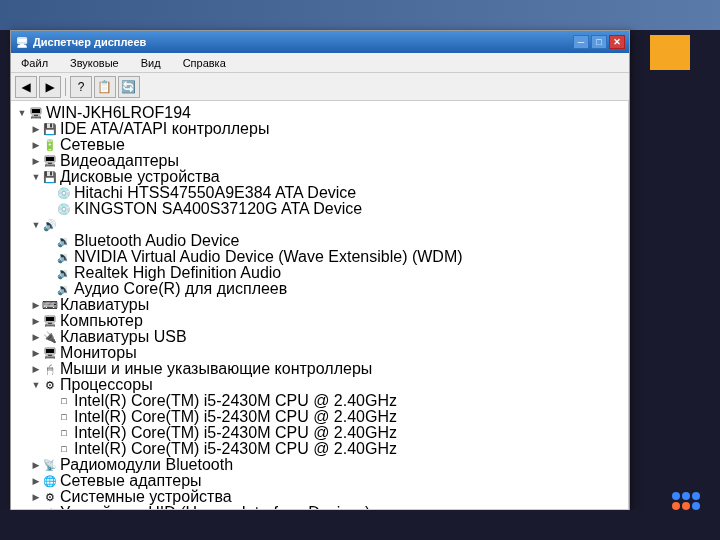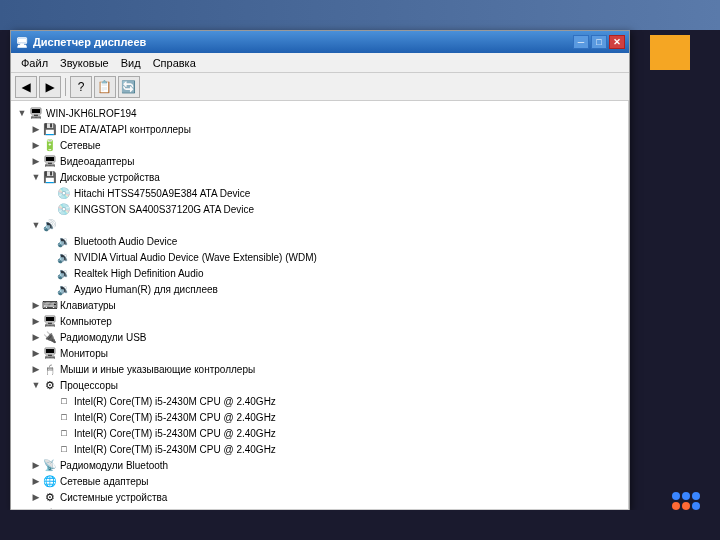--- a/index.html
+++ b/index.html
@@ -73,21 +73,21 @@
     .title-btn.close { background: #d04040; border-color: #b02020; }
 
     
     .menu-bar {
       height: 20px;
       background: #f0f0f0;
       display: flex;
       align-items: center;
       padding: 0 4px;
       border-bottom: 1px solid #ccc;
-      gap: 0;
+      gap: 10px;
     }
 
     .menu-item {
       padding: 2px 6px;
       font-size: 11px;
       cursor: pointer;
       color: #000;
     }
 
     
@@ -169,21 +169,21 @@
       height: 14px;
       display: inline-flex;
       align-items: center;
       justify-content: center;
       margin-right: 3px;
       font-size: 11px;
       flex-shrink: 0;
     }
 
     .tree-item .item-label {
-      font-size: 10px;
+      font-size: 16px;
       color: #000;
     }
 
     
     .status-bar {
       height: 20px;
       background: #f0f0f0;
       border-top: 1px solid #ccc;
       display: flex;
       align-items: center;
@@ -353,42 +353,42 @@
         <span class="indent" style="width:32px"></span>
         <span class="expander" style="width:14px"></span>
         <span class="item-icon">🔉</span>
         <span class="item-label">Realtek High Definition Audio</span>
       </div>
 
       <div class="tree-item">
         <span class="indent" style="width:32px"></span>
         <span class="expander" style="width:14px"></span>
         <span class="item-icon">🔉</span>
-        <span class="item-label">Аудио Human(R) для дисплеев</span>
+        <span class="item-label">Аудио Core(R) для дисплеев</span>
       </div>
 
       <div class="tree-item">
         <span class="indent" style="width:18px"></span>
         <span class="expander">▶</span>
         <span class="item-icon">⌨</span>
         <span class="item-label">Клавиатуры</span>
       </div>
 
       <div class="tree-item">
         <span class="indent" style="width:18px"></span>
         <span class="expander">▶</span>
         <span class="item-icon">🖥</span>
         <span class="item-label">Компьютер</span>
       </div>
 
       <div class="tree-item">
         <span class="indent" style="width:18px"></span>
         <span class="expander">▶</span>
         <span class="item-icon">🔌</span>
-        <span class="item-label">Радиомодули USB</span>
+        <span class="item-label">Клавиатуры USB</span>
       </div>
 
       <div class="tree-item">
         <span class="indent" style="width:18px"></span>
         <span class="expander">▶</span>
         <span class="item-icon">🖥</span>
         <span class="item-label">Мониторы</span>
       </div>
 
       <div class="tree-item">

